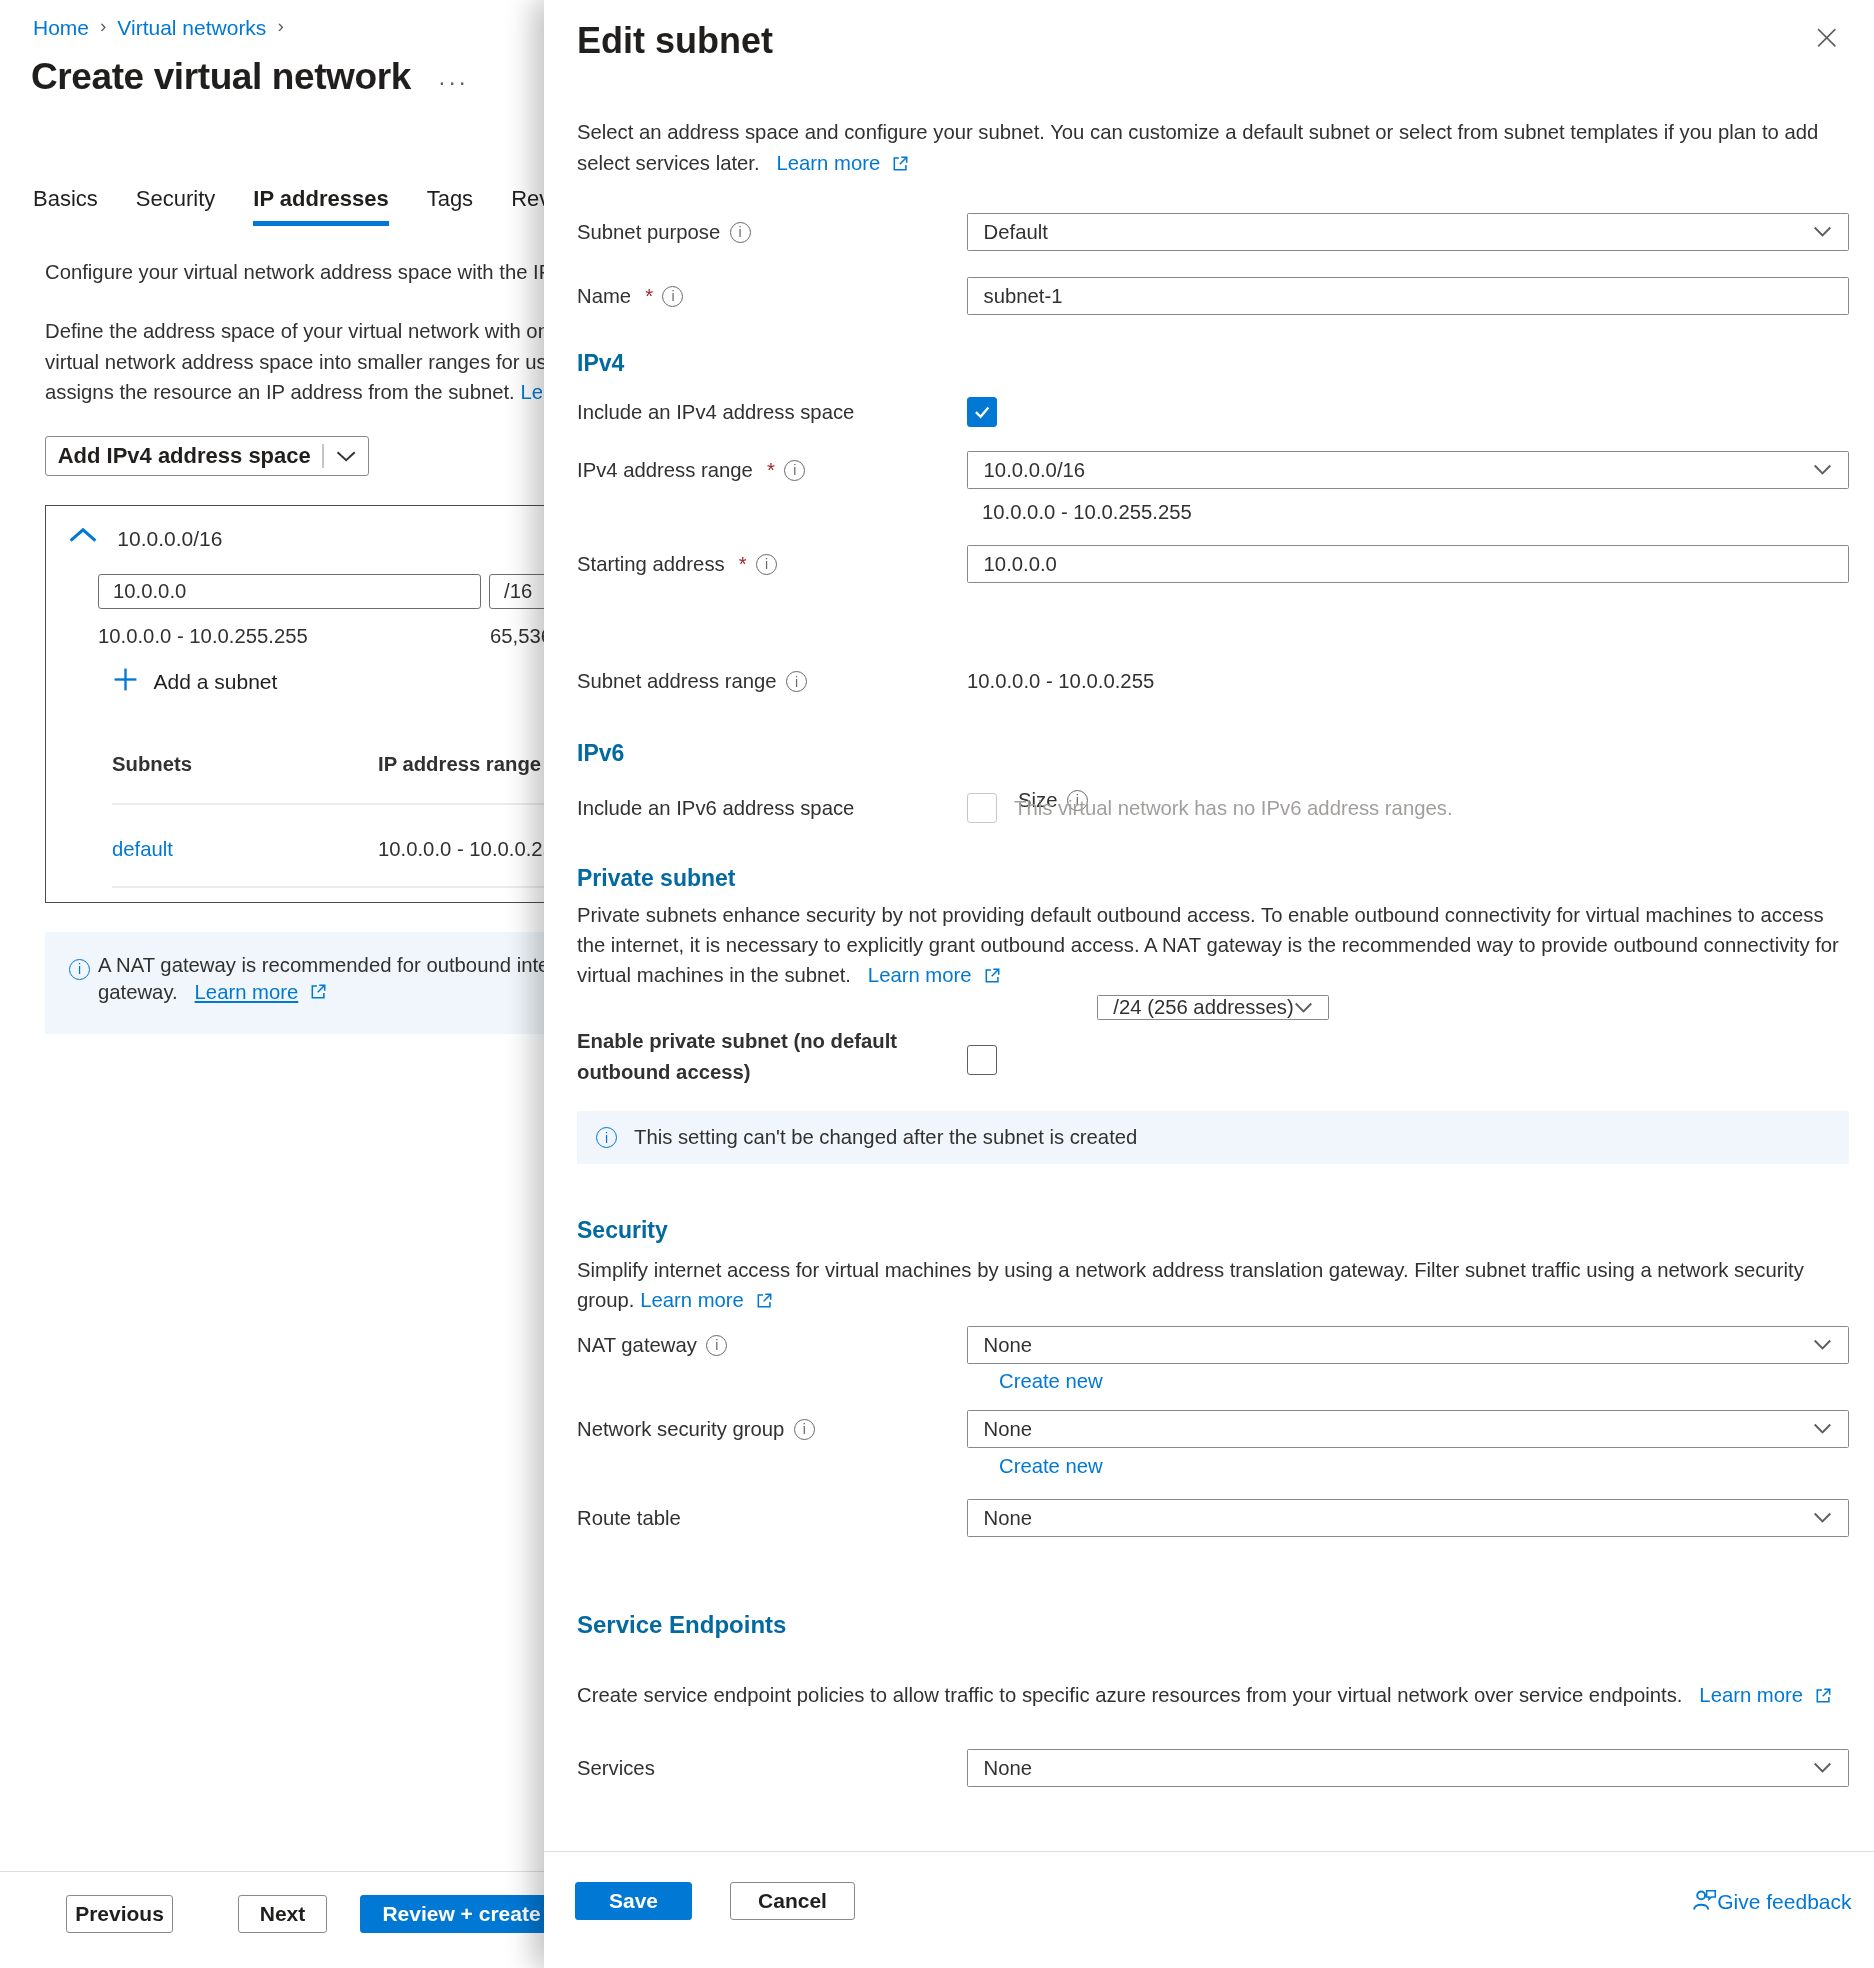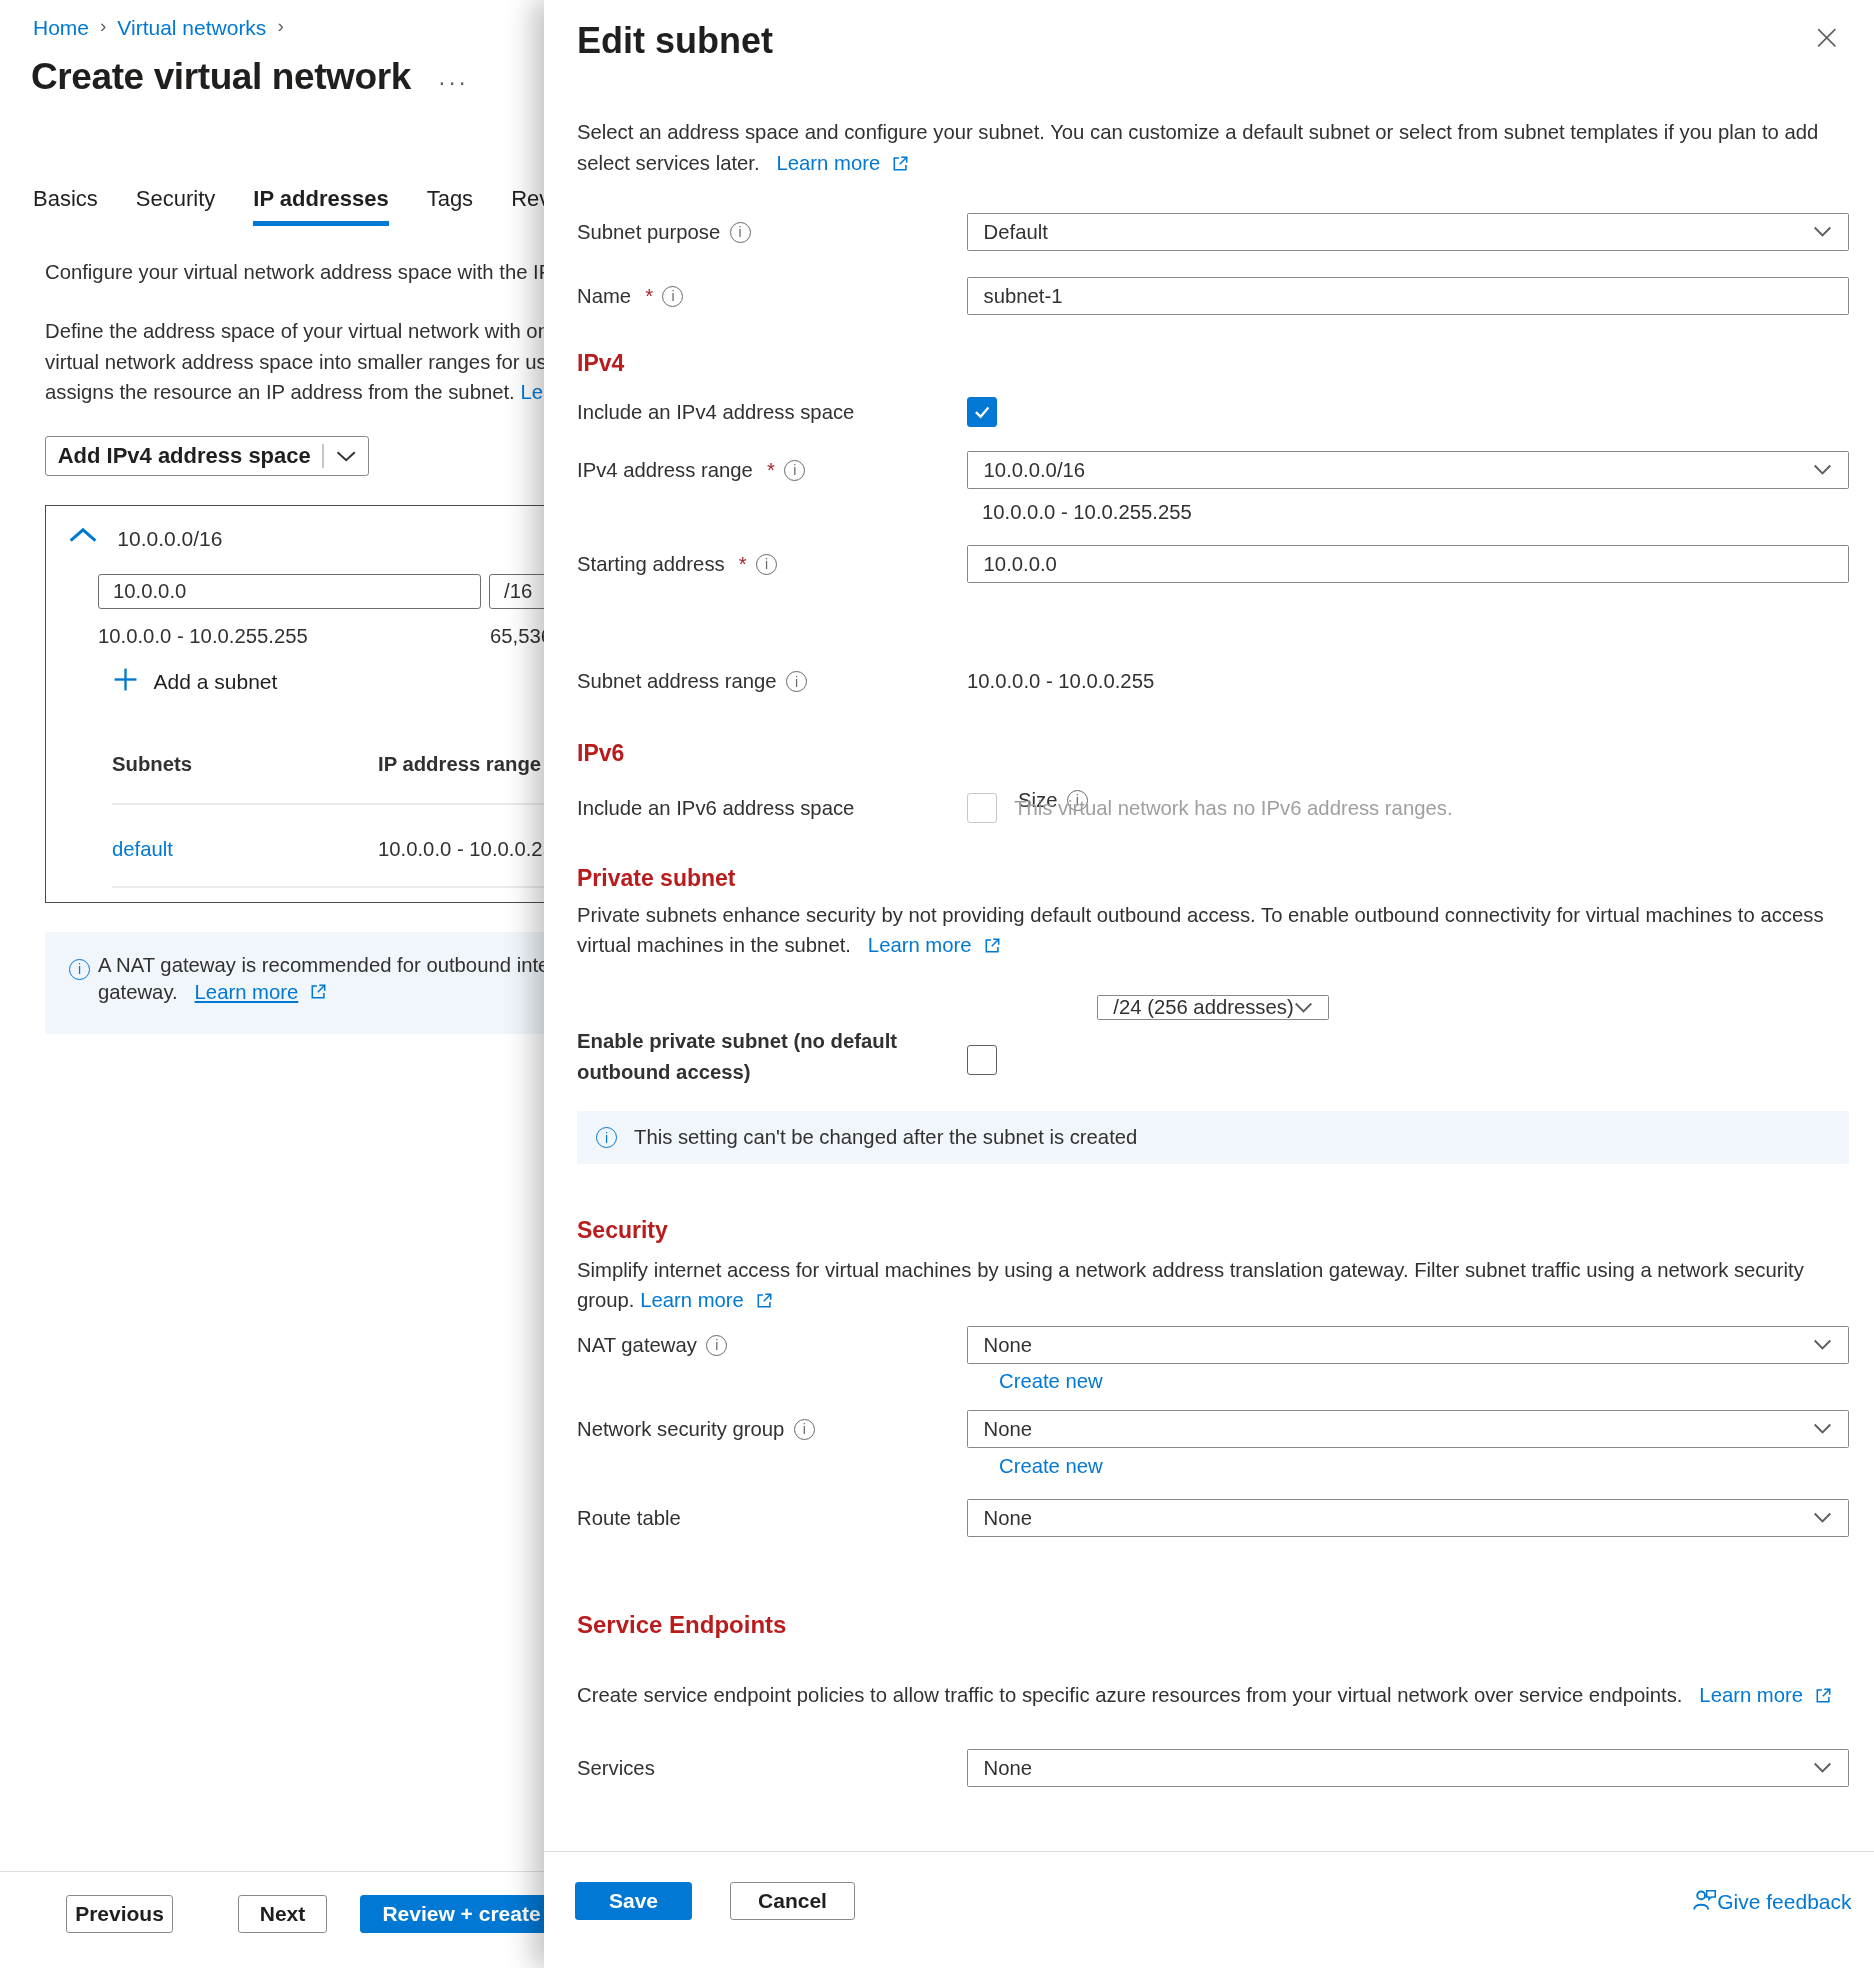--- a/index.html
+++ b/index.html
@@ -73,21 +73,21 @@
   .pfield{flex:1;height:38px;border:1.6px solid #8a8886;border-radius:1.6px;background:#fff;
     display:flex;align-items:center;padding:0 15.6px;box-sizing:border-box;font-size:20.3px;}
   .pfield .val{flex:1;}
   .pfield.select{cursor:pointer;}
   .ptext{flex:1;font-size:20.3px;}
   .req{color:#a4262c;margin-left:4.7px;}
   .info-i{width:21px;height:21px;border:1.6px solid #6b6967;border-radius:50%;flex:0 0 21px;
     display:flex;align-items:center;justify-content:center;font-size:14px;color:#6b6967;box-sizing:border-box;}
   .info-i::after{content:"i";}
   .info-i.blue{border-color:#0078d4;color:#0078d4;}
-  .shead{left:33px;font-size:23px;font-weight:700;color:#b91c1c;}
+  .shead{left:33px;font-size:23px;font-weight:700;color:#0369a1;}
   .ppara{left:33px;font-size:20.3px;line-height:30px;}
 
   .checkbox{width:30px;height:30px;border:1.6px solid #605e5c;border-radius:3.1px;background:#fff;box-sizing:border-box;cursor:pointer;}
   .checkbox.checked{background:#0078d4;border-color:#0078d4;display:flex;align-items:center;justify-content:center;}
   .checkbox.disabled{border-color:#c8c6c4;cursor:default;}
   .gray-note{color:#a19f9d;margin-left:17px;}
 
   .r-purpose{top:213px;}
   .r-name{top:277px;}
   .h-ipv4{top:350px;}
@@ -339,20 +339,21 @@
       <span>Include an IPv6 address space</span>
     </div>
     <div class="checkbox disabled"></div>
     <span class="gray-note">This virtual network has no IPv6 address ranges.</span>
   </div>
 
   <div class="abs shead h-priv">Private subnet</div>
 
   <div class="abs ppara p-priv">
     <div class="nowrap">Private subnets enhance security by not providing default outbound access. To enable outbound connectivity for virtual machines to access</div>
+    <div class="nowrap">the internet, it is necessary to explicitly grant outbound access. A NAT gateway is the recommended way to provide outbound connectivity for</div>
     <div class="nowrap">
       <span>virtual machines in the subnet.</span>&nbsp;&nbsp;
       <span class="link">Learn more</span>
       <span class="ext-ico">
         <svg width="17" height="17" viewBox="0 0 22 22">
             <path d="M9 4 H3 V19 H18 V13" fill="none" stroke="#0078d4" stroke-width="2"></path>
             <path d="M12 3 H19 V10" fill="none" stroke="#0078d4" stroke-width="2"></path>
             <line x1="19" y1="3" x2="10" y2="12" stroke="#0078d4" stroke-width="2"></line>
           </svg>
       </span>

